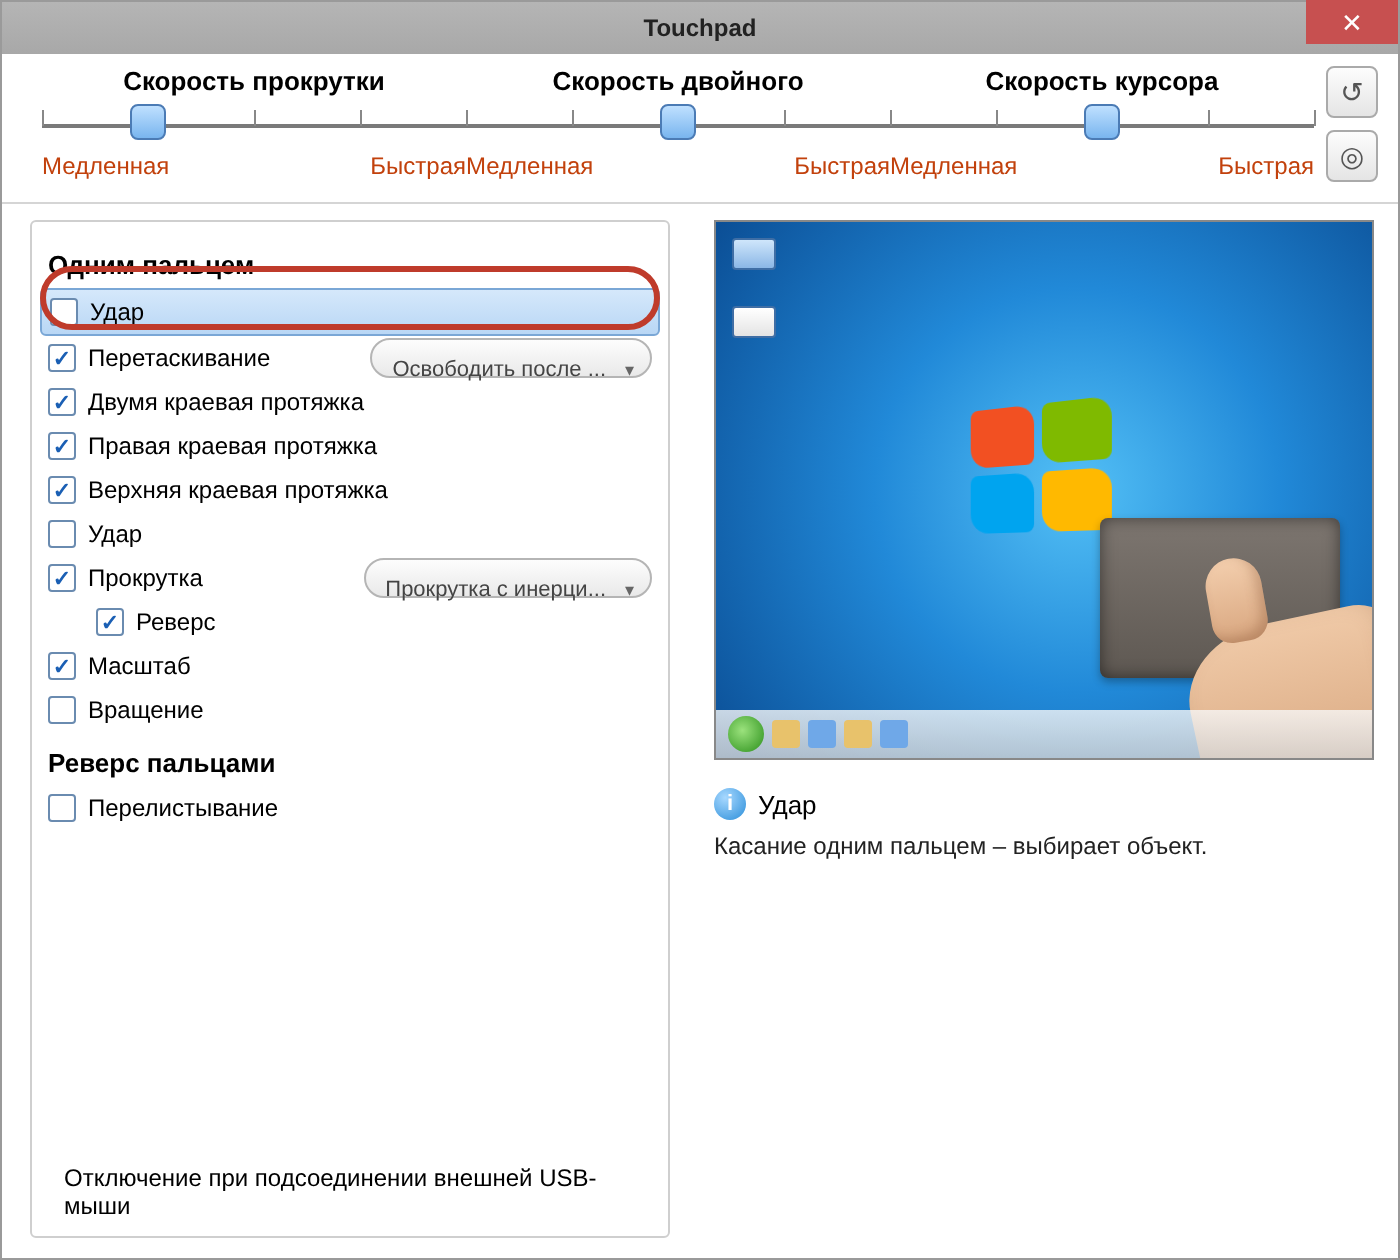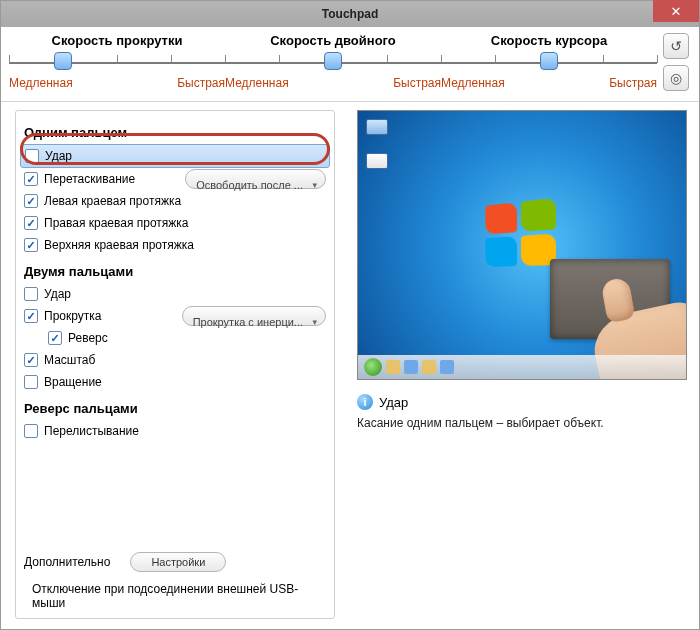--- a/index.html
+++ b/index.html
@@ -1,21 +1,21 @@
 <!DOCTYPE html>
 <html><head>
 <meta charset="utf-8">
 <style>
   * { box-sizing: border-box; margin: 0; padding: 0; font-family: "Segoe UI", Tahoma, sans-serif; }
   body { background: #fff; width: 700px; height: 630px; overflow: hidden; }
   .window { width: 700px; height: 630px; border: 1px solid #9a9a9a; background: #fff; display: flex; flex-direction: column; }
   .titlebar { height: 26px; background: linear-gradient(#b5b5b5,#a8a8a8); display: flex; align-items: center; position: relative; }
   .titlebar .title { flex: 1; text-align: center; font-size: 12px; color: #222; font-weight: bold; }
   .close-btn { position: absolute; right: 0; top: -1px; width: 46px; height: 22px; background: #c75050; color: #fff; display: flex; align-items: center; justify-content: center; font-size: 13px; cursor: pointer; }
-  .sliders-row { display: flex; padding: 6px 10px 10px 8px; border-bottom: 1px solid #d5d5d5; align-items: flex-start; }
+  .sliders-row { display: flex; padding: 6px 10px 10px 20px; border-bottom: 1px solid #d5d5d5; align-items: flex-start; }
   .slider-box { flex: 1; display: flex; flex-direction: column; align-items: center; }
   .slider-title { font-weight: bold; font-size: 13px; margin-bottom: 4px; }
   .slider-track-wrap { width: 100%; display: flex; flex-direction: column; align-items: center; }
   .slider-track { width: 100%; height: 22px; position: relative; }
   .slider-rail { position: absolute; left: 0; right: 0; top: 10px; height: 2px; background: #7a7a7a; }
   .slider-tick { position: absolute; top: 3px; width: 1px; height: 8px; background: #888; }
   .slider-thumb { position: absolute; top: 0; width: 18px; height: 18px; border: 1px solid #4b7bb5; border-radius: 4px; background: linear-gradient(#bfe0ff,#79b5ef); transform: translateX(-50%); cursor: pointer; }
   .slider-labels { width: 100%; display: flex; justify-content: space-between; font-size: 12px; color: #c2410c; margin-top: 2px; }
   .side-btns { display: flex; flex-direction: column; gap: 6px; margin-left: 6px; }
   .circ-btn { width: 26px; height: 26px; border: 1px solid #aaa; border-radius: 4px; background: linear-gradient(#fdfdfd,#e5e5e5); display: flex; align-items: center; justify-content: center; cursor: pointer; font-size: 14px; color: #555; }
@@ -142,32 +142,31 @@
         <span class="chk"></span>
         <span>Удар</span>
       </div>
       <div class="row">
         <span class="chk checked"></span>
         <span>Перетаскивание</span>
         <span class="combo">Освободить после ...</span>
       </div>
       <div class="row">
         <span class="chk checked"></span>
-        <span>Левая краевая протяжка</span>
+        <span>Двумя краевая протяжка</span>
       </div>
       <div class="row">
         <span class="chk checked"></span>
         <span>Правая краевая протяжка</span>
       </div>
       <div class="row">
         <span class="chk checked"></span>
         <span>Верхняя краевая протяжка</span>
       </div>
 
-      <div class="section-title">Двумя пальцами</div>
       <div class="row">
         <span class="chk"></span>
         <span>Удар</span>
       </div>
       <div class="row">
         <span class="chk checked"></span>
         <span>Прокрутка</span>
         <span class="combo">Прокрутка с инерци...</span>
       </div>
       <div class="row">
@@ -185,24 +184,20 @@
       </div>
 
       <div class="section-title">Реверс пальцами</div>
       <div class="row">
         <span class="chk"></span>
         <span>Перелистывание</span>
       </div>
 
       <div class="spacer"></div>
 
-      <div class="extra-row">
-        <span>Дополнительно</span>
-        <span class="pill-btn">Настройки</span>
-      </div>
 
       <div class="bottom-row">
         <span class="chk"></span>
         <span>Отключение при подсоединении внешней USB-мыши</span>
       </div>
     </div>
 
     <div class="right-pane">
       <div class="preview">
         <div class="desk-icon" style="left:8px; top:8px;">

